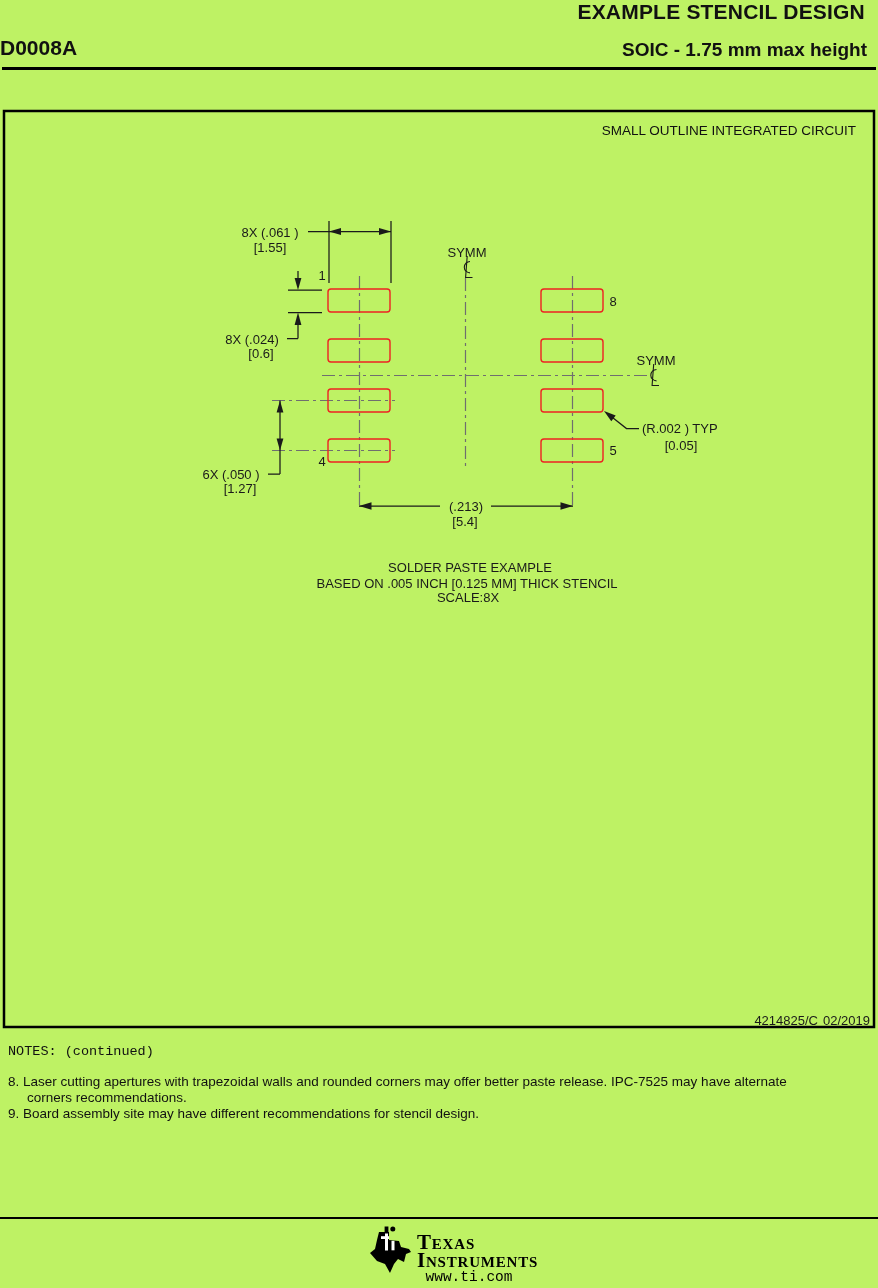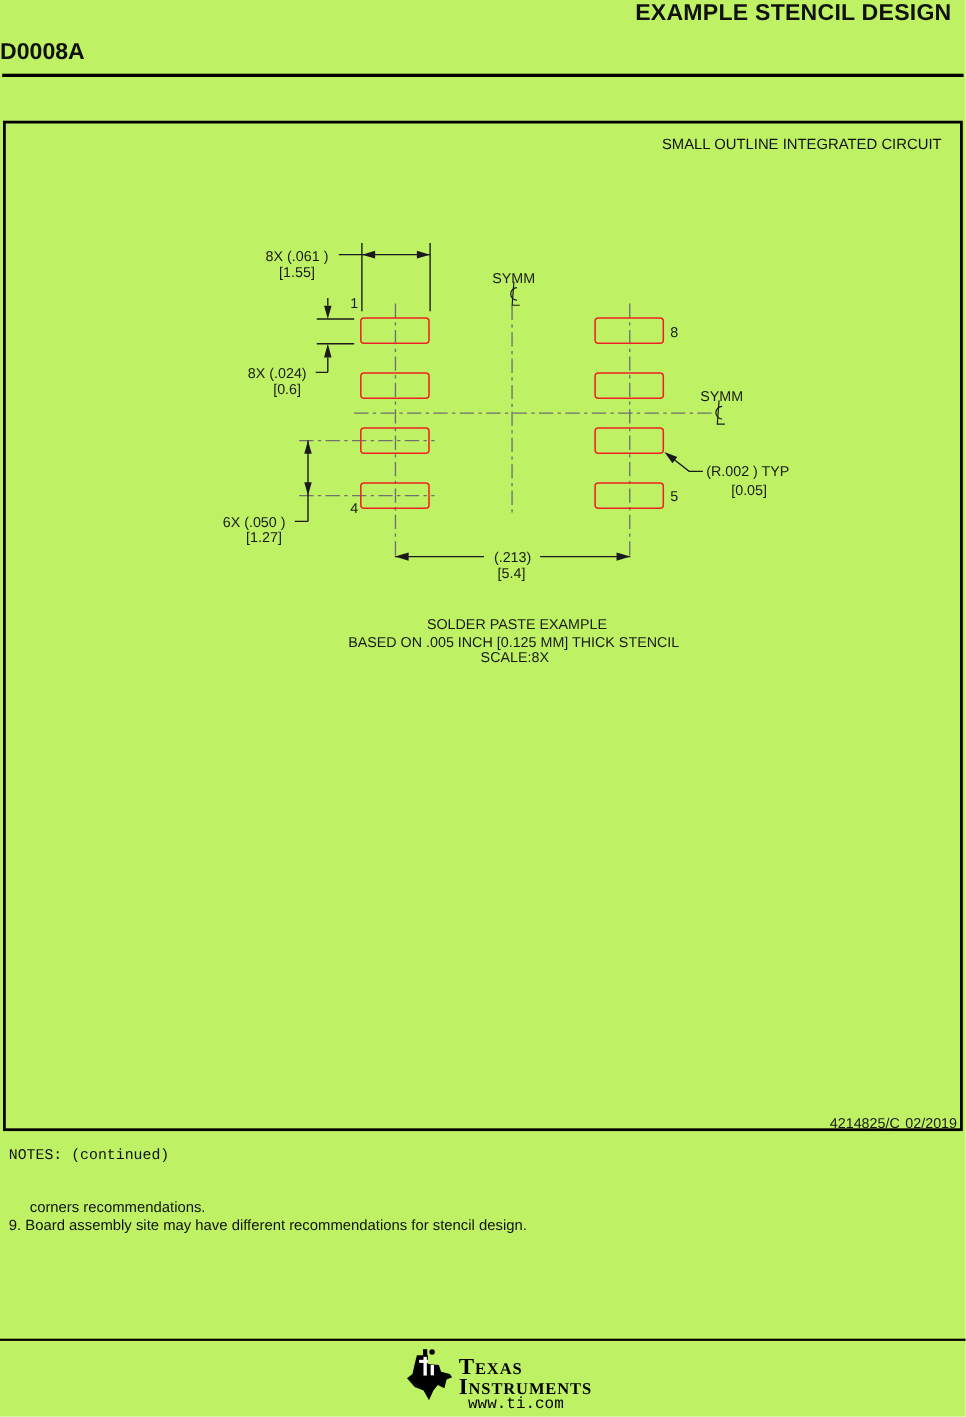--- a/index.html
+++ b/index.html
@@ -31,20 +31,21 @@
   .pad{stroke:#ee2222;stroke-width:1.4;fill:none;}
   .arrow{fill:#1a1a1a;stroke:none;}
 </style>
 </head>
 <body>
 
 <div class="page">
 
   <div class="abs hdr-title">EXAMPLE STENCIL DESIGN</div>
   <div class="abs part-number">D0008A</div>
+  <div class="abs hdr-sub">SOIC - 1.75 mm max height</div>
   <div class="abs hdr-rule"></div>
   <div class="abs hdr-desc">SMALL OUTLINE INTEGRATED CIRCUIT</div>
 
   <svg class="drawing" width="878" height="1288" viewBox="0 0 878 1288">
 
     <rect x="4" y="111" width="870" height="916" fill="none" stroke="#000" stroke-width="2.5"></rect>
 
     <g>
       <path class="cline" d="M359.5 276 V509"></path>
       <path class="cline" d="M572.5 276 V509"></path>
@@ -134,20 +135,21 @@
 
     <text class="t-mid t-cap" x="470" y="572">SOLDER PASTE EXAMPLE</text>
     <text class="t-mid t-sm" x="467" y="588">BASED ON .005 INCH [0.125 MM] THICK STENCIL</text>
     <text class="t-mid t-sm" x="468" y="602">SCALE:8X</text>
 
     <text class="t-end t-sm" x="818" y="1025">4214825/C</text>
     <text class="t-end t-sm" x="870" y="1025">02/2019</text>
   </svg>
 
   <div class="abs notes-heading">NOTES: (continued)</div>
+  <div class="abs note-l1">8. Laser cutting apertures with trapezoidal walls and rounded corners may offer better paste release. IPC-7525 may have alternate</div>
   <div class="abs note-l2">corners recommendations.</div>
   <div class="abs note-l3">9. Board assembly site may have different recommendations for stencil design.</div>
 
   <div class="abs footer-rule"></div>
 
   <svg class="abs" style="left:367px;top:1226px;" width="44" height="48" viewBox="0 0 44 48">
     <path fill="#000" d="M12,6 L22,6 L22,14 L32,15 L34,21 L42,23 L44,26 L39,28 L37,36 L31,33 L27,38 L23,47 L18,38 L10,35 L3,27 L8,23 L10,14 Z"></path>
     <rect x="17.6" y="0.5" width="3.8" height="7" fill="#000"></rect>
     <circle cx="25.8" cy="3" r="2.5" fill="#000"></circle>
     <rect x="18" y="7.5" width="3" height="17" fill="#fff"></rect>

